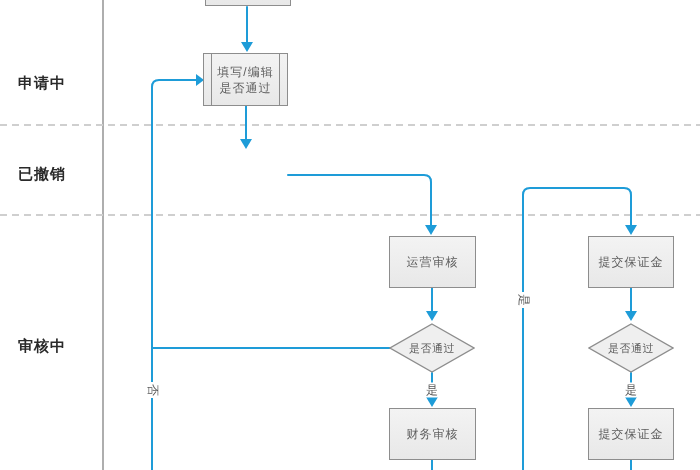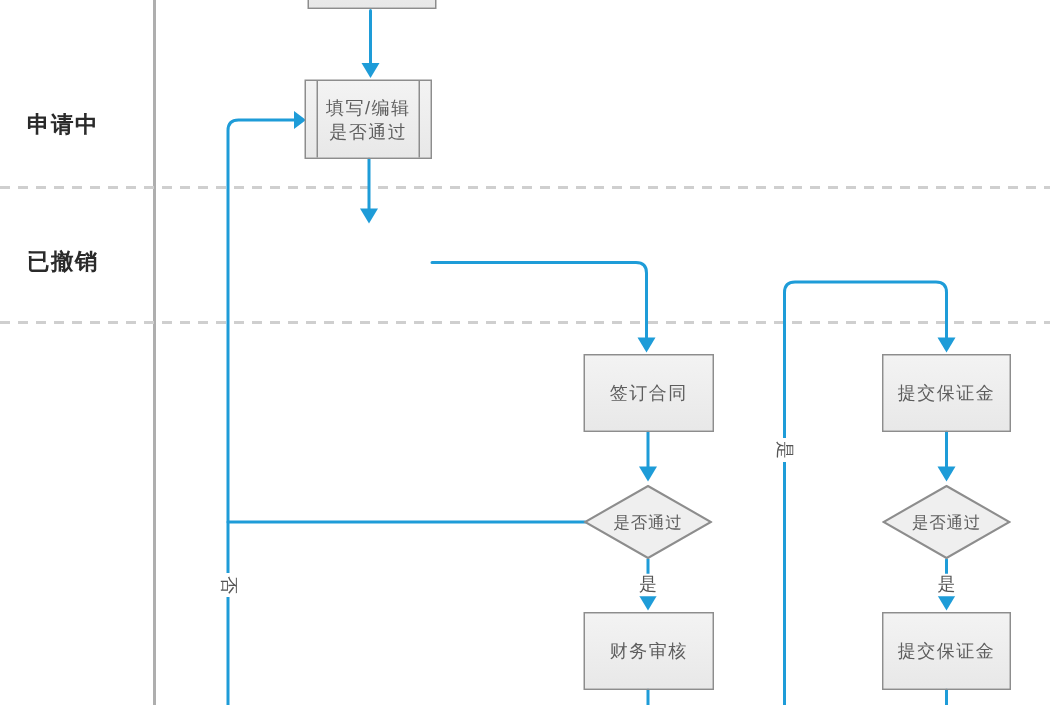--- a/index.html
+++ b/index.html
@@ -49,20 +49,21 @@
 <body>
 
 <div id="stage">
 
   <div class="lane-line"></div>
   <div class="sep-dash" style="top:124px"></div>
   <div class="sep-dash" style="top:214px"></div>
 
   <div class="lane-label" style="top:165px">已撤销</div>
   <div class="lane-label" style="top:74px">申请中</div>
+  <div class="lane-label" style="top:337px">审核中</div>
 
   <svg id="edges" viewBox="0 0 700 470">
     <g>
       <path d="M247 7 V42"></path>
         <polygon points="241,42 253,42 247,52"></polygon>
     </g>
     <g>
       <path d="M246 106 V139"></path>
         <polygon points="240,139 252,139 246,149"></polygon>
     </g>
@@ -108,21 +109,21 @@
   <div class="box" style="left:205px;top:-46px;width:86px;height:52px"></div>
 
   <div class="box" style="left:203px;top:53px;width:85px;height:53px">
     <div class="predef-bar l"></div>
     <div class="predef-bar r"></div>
     <span><span>填写/编辑</span><br><span>是否通过</span></span>
   </div>
 
 
   <div class="box" style="left:389px;top:236px;width:87px;height:52px">
-    <span>签订合同</span>
+    <span>运营审核</span>
   </div>
 
   <div class="diamond" style="left:389px;top:323px;width:86px;height:50px">
     <svg viewBox="0 0 86 50" preserveAspectRatio="none">
         <polygon points="43,1 85,25 43,49 1,25" fill="#efefef" stroke="#8d8d8d" stroke-width="1.4"></polygon>
       </svg>
     <div class="dtext">是否通过</div>
   </div>
 
   <div class="box" style="left:389px;top:408px;width:87px;height:52px">

